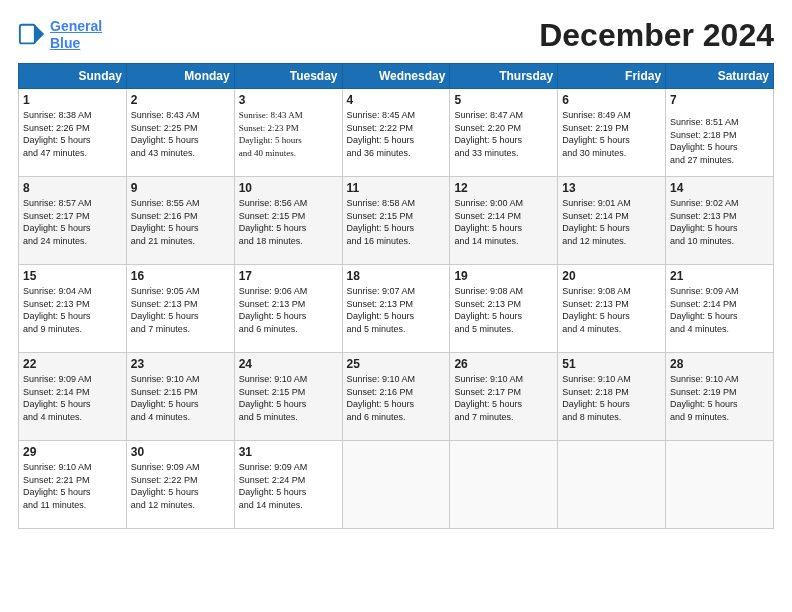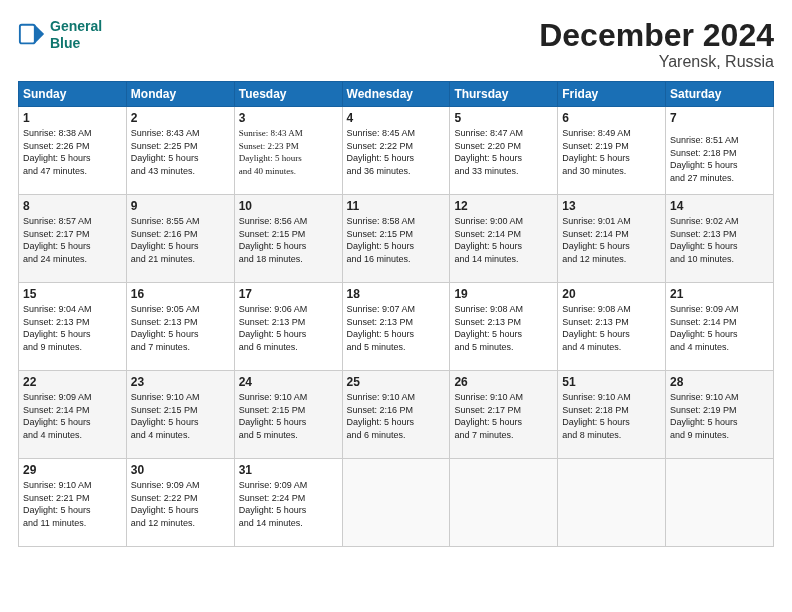--- a/index.html
+++ b/index.html
@@ -27,21 +27,21 @@
       display: flex;
       align-items: center;
       gap: 4px;
     }
     .logo-text {
       font-size: 14px;
       font-weight: bold;
       color: #333;
       line-height: 1.2;
     }
-    .logo-blue { color: #0f766e; }
+    .logo-blue { color: #3b82f6; text-decoration: underline; }
     .logo-icon {
       width: 28px;
       height: 28px;
     }
     .title-block {
       text-align: right;
     }
     .main-title {
       font-size: 32px;
       font-weight: bold;
@@ -57,21 +57,21 @@
       border-collapse: collapse;
       table-layout: fixed;
     }
     thead tr th {
       background-color: #1a6fb5;
       color: #fff;
       font-size: 12px;
       font-weight: bold;
       padding: 5px 4px;
       border: 1px solid #1560a0;
-      text-align: left;
+      text-align: right;
     }
     tbody tr td {
       border: 1px solid #ccc;
       vertical-align: top;
       padding: 4px 4px;
       font-size: 9.5px;
       color: #222;
       background: #fff;
       height: 88px;
     }
@@ -103,21 +103,20 @@
         <polygon points="18,4 28,14 18,24" fill="#1a6fb5"></polygon>
         <rect x="2" y="4" width="16" height="20" rx="2" fill="none" stroke="#1a6fb5" stroke-width="2"></rect>
       </svg>
       <div class="logo-text">
         <div><span class="logo-blue">General</span></div>
         <div><span class="logo-blue">Blue</span></div>
       </div>
     </div>
     <div class="title-block">
       <div class="main-title">December 2024</div>
-      <div class="subtitle">Yarensk, Russia</div>
     </div>
   </div>
 
   <table>
     <thead>
       <tr>
         <th>Sunday</th>
         <th>Monday</th>
         <th>Tuesday</th>
         <th>Wednesday</th>

